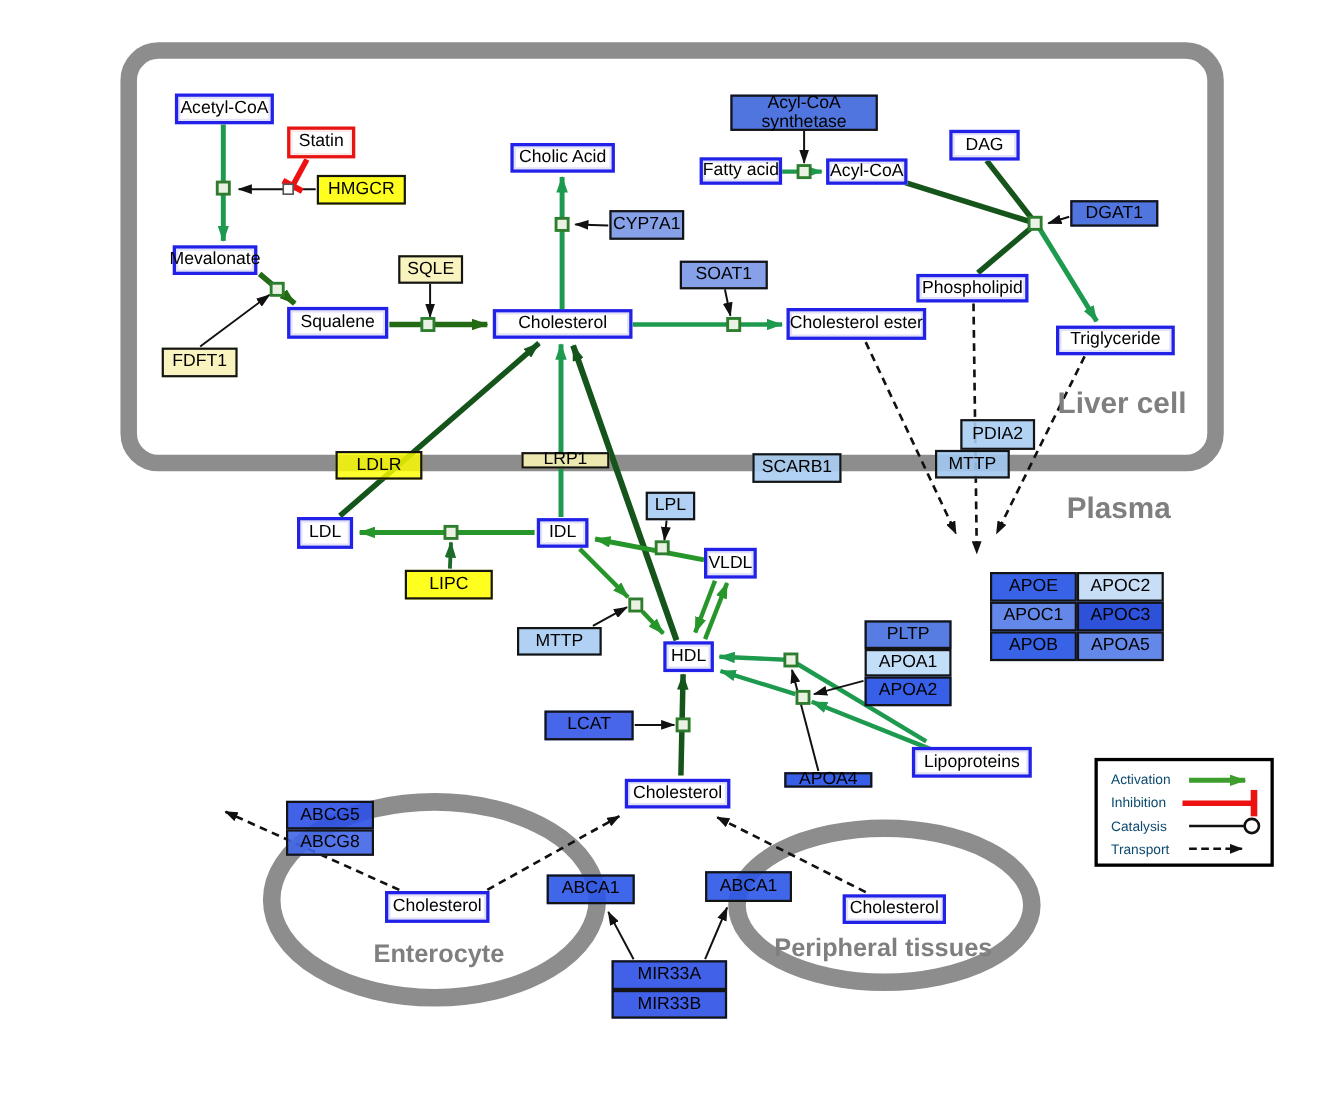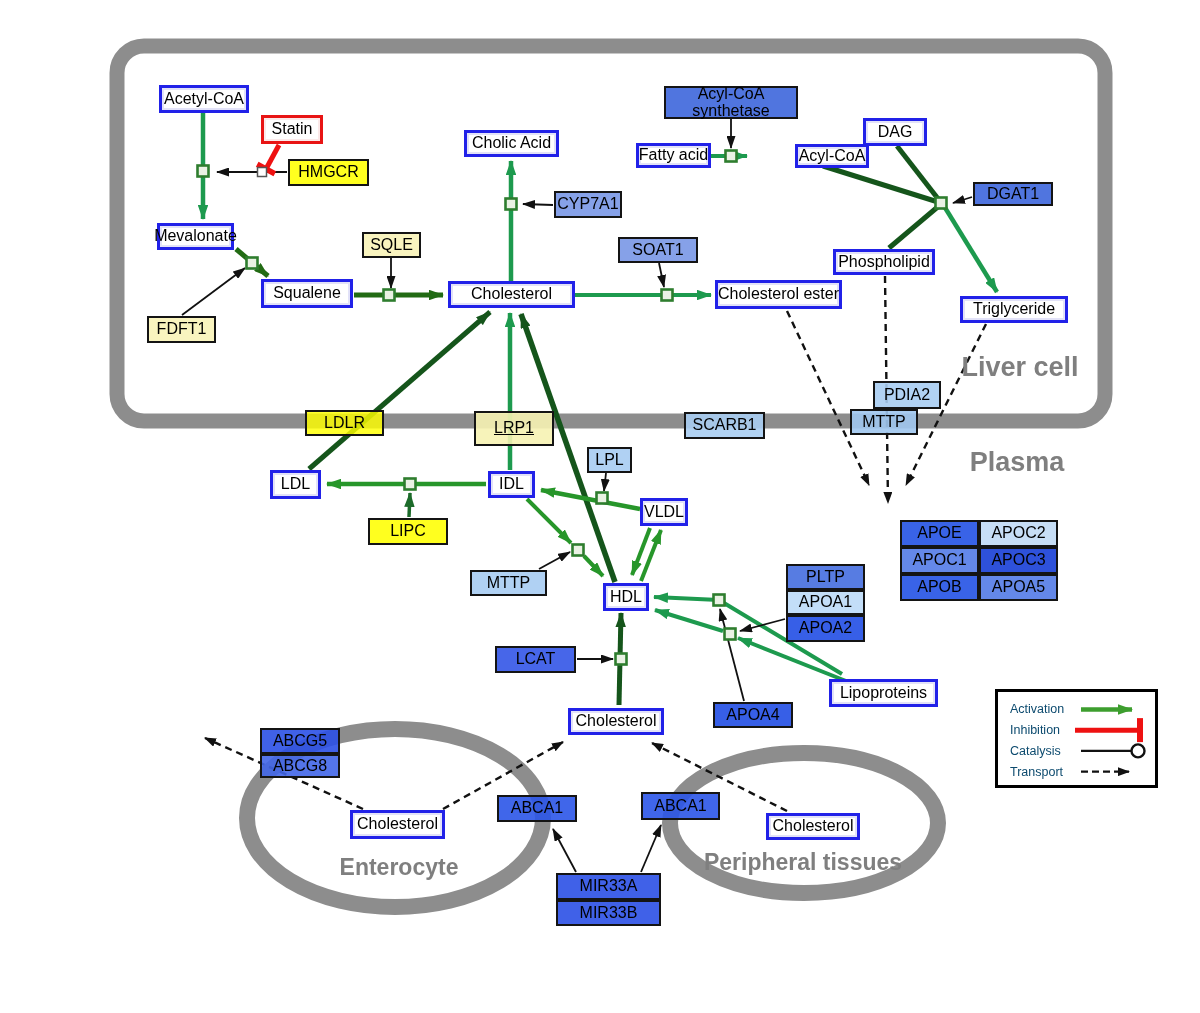--- a/index.html
+++ b/index.html
@@ -117,59 +117,59 @@
       <line x1="1081" y1="771.625" x2="1129" y2="771.625" stroke="#111111" stroke-width="2.4" stroke-dasharray="7 4" marker-end="url(#arrow-dash)"></line>
     </svg>
   <div id="node-layer">
       <div class="node metabolite" style="left: 159px; top: 85px; width: 90px; height: 28px;">Acetyl-CoA</div>
       <div class="node drug" style="left: 261px; top: 115px; width: 62px; height: 29px;">Statin</div>
       <div class="node metabolite" style="left: 157px; top: 223px; width: 77px; height: 27px;">Mevalonate</div>
       <div class="node metabolite" style="left: 261px; top: 279px; width: 92px; height: 29px;">Squalene</div>
       <div class="node metabolite" style="left: 448px; top: 281px; width: 127px; height: 27px;">Cholesterol</div>
       <div class="node metabolite" style="left: 464px; top: 130px; width: 95px; height: 27px;">Cholic Acid</div>
       <div class="node metabolite" style="left: 636px; top: 143px; width: 75px; height: 25px;">Fatty acid</div>
-      <div class="node metabolite" style="left: 751px; top: 144px; width: 74px; height: 24px; margin-left: 44px;">Acyl-CoA</div>
+      <div class="node metabolite" style="left: 751px; top: 144px; width: 74px; height: 24px;">Acyl-CoA</div>
       <div class="node metabolite" style="left: 863px; top: 118px; width: 64px; height: 28px;">DAG</div>
       <div class="node metabolite" style="left: 833px; top: 249px; width: 102px; height: 26px;">Phospholipid</div>
       <div class="node metabolite" style="left: 715px; top: 280px; width: 127px; height: 29px;">Cholesterol ester</div>
       <div class="node metabolite" style="left: 960px; top: 296px; width: 108px; height: 27px;">Triglyceride</div>
       <div class="node metabolite" style="left: 270px; top: 470px; width: 51px; height: 29px;">LDL</div>
       <div class="node metabolite" style="left: 488px; top: 471px; width: 47px; height: 27px;">IDL</div>
       <div class="node metabolite" style="left: 640px; top: 498px; width: 48px; height: 28px;">VLDL</div>
       <div class="node metabolite" style="left: 603px; top: 583px; width: 46px; height: 28px;">HDL</div>
       <div class="node metabolite" style="left: 829px; top: 679px; width: 109px; height: 28px;">Lipoproteins</div>
       <div class="node metabolite" style="left: 568px; top: 708px; width: 96px; height: 27px;">Cholesterol</div>
       <div class="node metabolite" style="left: 350px; top: 810px; width: 95px; height: 29px;">Cholesterol</div>
       <div class="node metabolite" style="left: 766px; top: 813px; width: 94px; height: 27px;">Cholesterol</div>
       <div class="node gene" style="left: 288px; top: 159px; width: 81px; height: 27px; background: rgba(255, 255, 0, 0.88);">HMGCR</div>
       <div class="node gene" style="left: 305px; top: 410px; width: 79px; height: 26px; background: rgba(255, 255, 0, 0.82);">LDLR</div>
       <div class="node gene" style="left: 368px; top: 518px; width: 80px; height: 27px; background: rgba(255, 255, 0, 0.88);">LIPC</div>
       <div class="node gene" style="left: 362px; top: 232px; width: 59px; height: 26px; background: rgba(248, 243, 186, 0.92);">SQLE</div>
       <div class="node gene" style="left: 147px; top: 316px; width: 69px; height: 27px; background: rgba(248, 243, 186, 0.92);">FDFT1</div>
-      <div class="node gene" style="left: 474px; top: 411px; width: 80px; height: 35px; background: rgba(246, 242, 178, 0.9); text-decoration: underline;">LRP1</div>
+      <div class="node gene" style="left: 474px; top: 411px; width: 80px; height: 15px; background: rgba(246, 242, 178, 0.9);">LRP1</div>
       <div class="node gene" style="left: 554px; top: 191px; width: 68px; height: 27px; background: rgba(124, 153, 230, 0.92);">CYP7A1</div>
       <div class="node gene" style="left: 618px; top: 237px; width: 80px; height: 26px; background: rgba(124, 153, 230, 0.92);">SOAT1</div>
       <div class="node gene" style="left: 664px; top: 86px; width: 134px; height: 33px; background: rgba(65, 105, 220, 0.92); white-space: normal;">Acyl-CoA synthetase</div>
       <div class="node gene" style="left: 973px; top: 182px; width: 80px; height: 24px; background: rgba(65, 105, 220, 0.92);">DGAT1</div>
       <div class="node gene" style="left: 684px; top: 412px; width: 81px; height: 27px; background: rgba(169, 205, 242, 0.9);">SCARB1</div>
       <div class="node gene" style="left: 587px; top: 447px; width: 45px; height: 26px; background: rgba(169, 205, 242, 0.92);">LPL</div>
       <div class="node gene" style="left: 470px; top: 570px; width: 77px; height: 26px; background: rgba(169, 205, 242, 0.92);">MTTP</div>
       <div class="node gene" style="left: 850px; top: 381px; width: 68px; height: 28px; background: rgba(169, 205, 242, 0.9); margin-left: 23px;">PDIA2</div>
       <div class="node gene" style="left: 850px; top: 409px; width: 68px; height: 26px; background: rgba(160, 198, 238, 0.9);">MTTP</div>
       <div class="node gene" style="left: 786px; top: 564px; width: 79px; height: 26px; background: rgba(76, 116, 224, 0.94);">PLTP</div>
       <div class="node gene" style="left: 786px; top: 590px; width: 79px; height: 25px; background: rgba(191, 220, 248, 0.94);">APOA1</div>
       <div class="node gene" style="left: 786px; top: 615px; width: 79px; height: 27px; background: rgba(43, 85, 229, 0.94);">APOA2</div>
       <div class="node gene" style="left: 495px; top: 646px; width: 81px; height: 27px; background: rgba(60, 92, 232, 0.94);">LCAT</div>
       <div class="node gene" style="left: 900px; top: 520px; width: 79px; height: 27px; background: rgba(46, 91, 230, 0.95);">APOE</div>
       <div class="node gene" style="left: 979px; top: 520px; width: 79px; height: 27px; background: rgba(196, 220, 246, 0.95);">APOC2</div>
       <div class="node gene" style="left: 900px; top: 547px; width: 79px; height: 27px; background: rgba(92, 130, 232, 0.95);">APOC1</div>
       <div class="node gene" style="left: 979px; top: 547px; width: 79px; height: 27px; background: rgba(35, 72, 216, 0.95);">APOC3</div>
       <div class="node gene" style="left: 900px; top: 574px; width: 79px; height: 27px; background: rgba(46, 91, 230, 0.95);">APOB</div>
       <div class="node gene" style="left: 979px; top: 574px; width: 79px; height: 27px; background: rgba(92, 130, 232, 0.95);">APOA5</div>
-      <div class="node gene" style="left: 713px; top: 702px; width: 80px; height: 26px; background: rgba(43, 85, 229, 0.94);">APOA4</div>
+      <div class="node gene" style="left: 713px; top: 702px; width: 80px; height: 14px; background: rgba(43, 85, 229, 0.94);">APOA4</div>
       <div class="node gene" style="left: 260px; top: 728px; width: 80px; height: 26px; background: rgba(43, 80, 229, 0.9);">ABCG5</div>
       <div class="node gene" style="left: 260px; top: 754px; width: 80px; height: 24px; background: rgba(65, 102, 232, 0.9);">ABCG8</div>
       <div class="node gene" style="left: 497px; top: 795px; width: 80px; height: 27px; background: rgba(43, 85, 232, 0.9);">ABCA1</div>
       <div class="node gene" style="left: 641px; top: 792px; width: 79px; height: 28px; background: rgba(43, 85, 232, 0.9);">ABCA1</div>
       <div class="node gene" style="left: 556px; top: 873px; width: 105px; height: 27px; background: rgba(43, 80, 229, 0.9);">MIR33A</div>
       <div class="node gene" style="left: 556px; top: 900px; width: 105px; height: 26px; background: rgba(43, 80, 229, 0.9);">MIR33B</div>
     </div>
   <div id="label-layer">
       <div class="big-label" style="left: 1020px; top: 367px; font-size: 27px;">Liver cell</div>
       <div class="big-label" style="left: 1017px; top: 462px; font-size: 27px;">Plasma</div>

